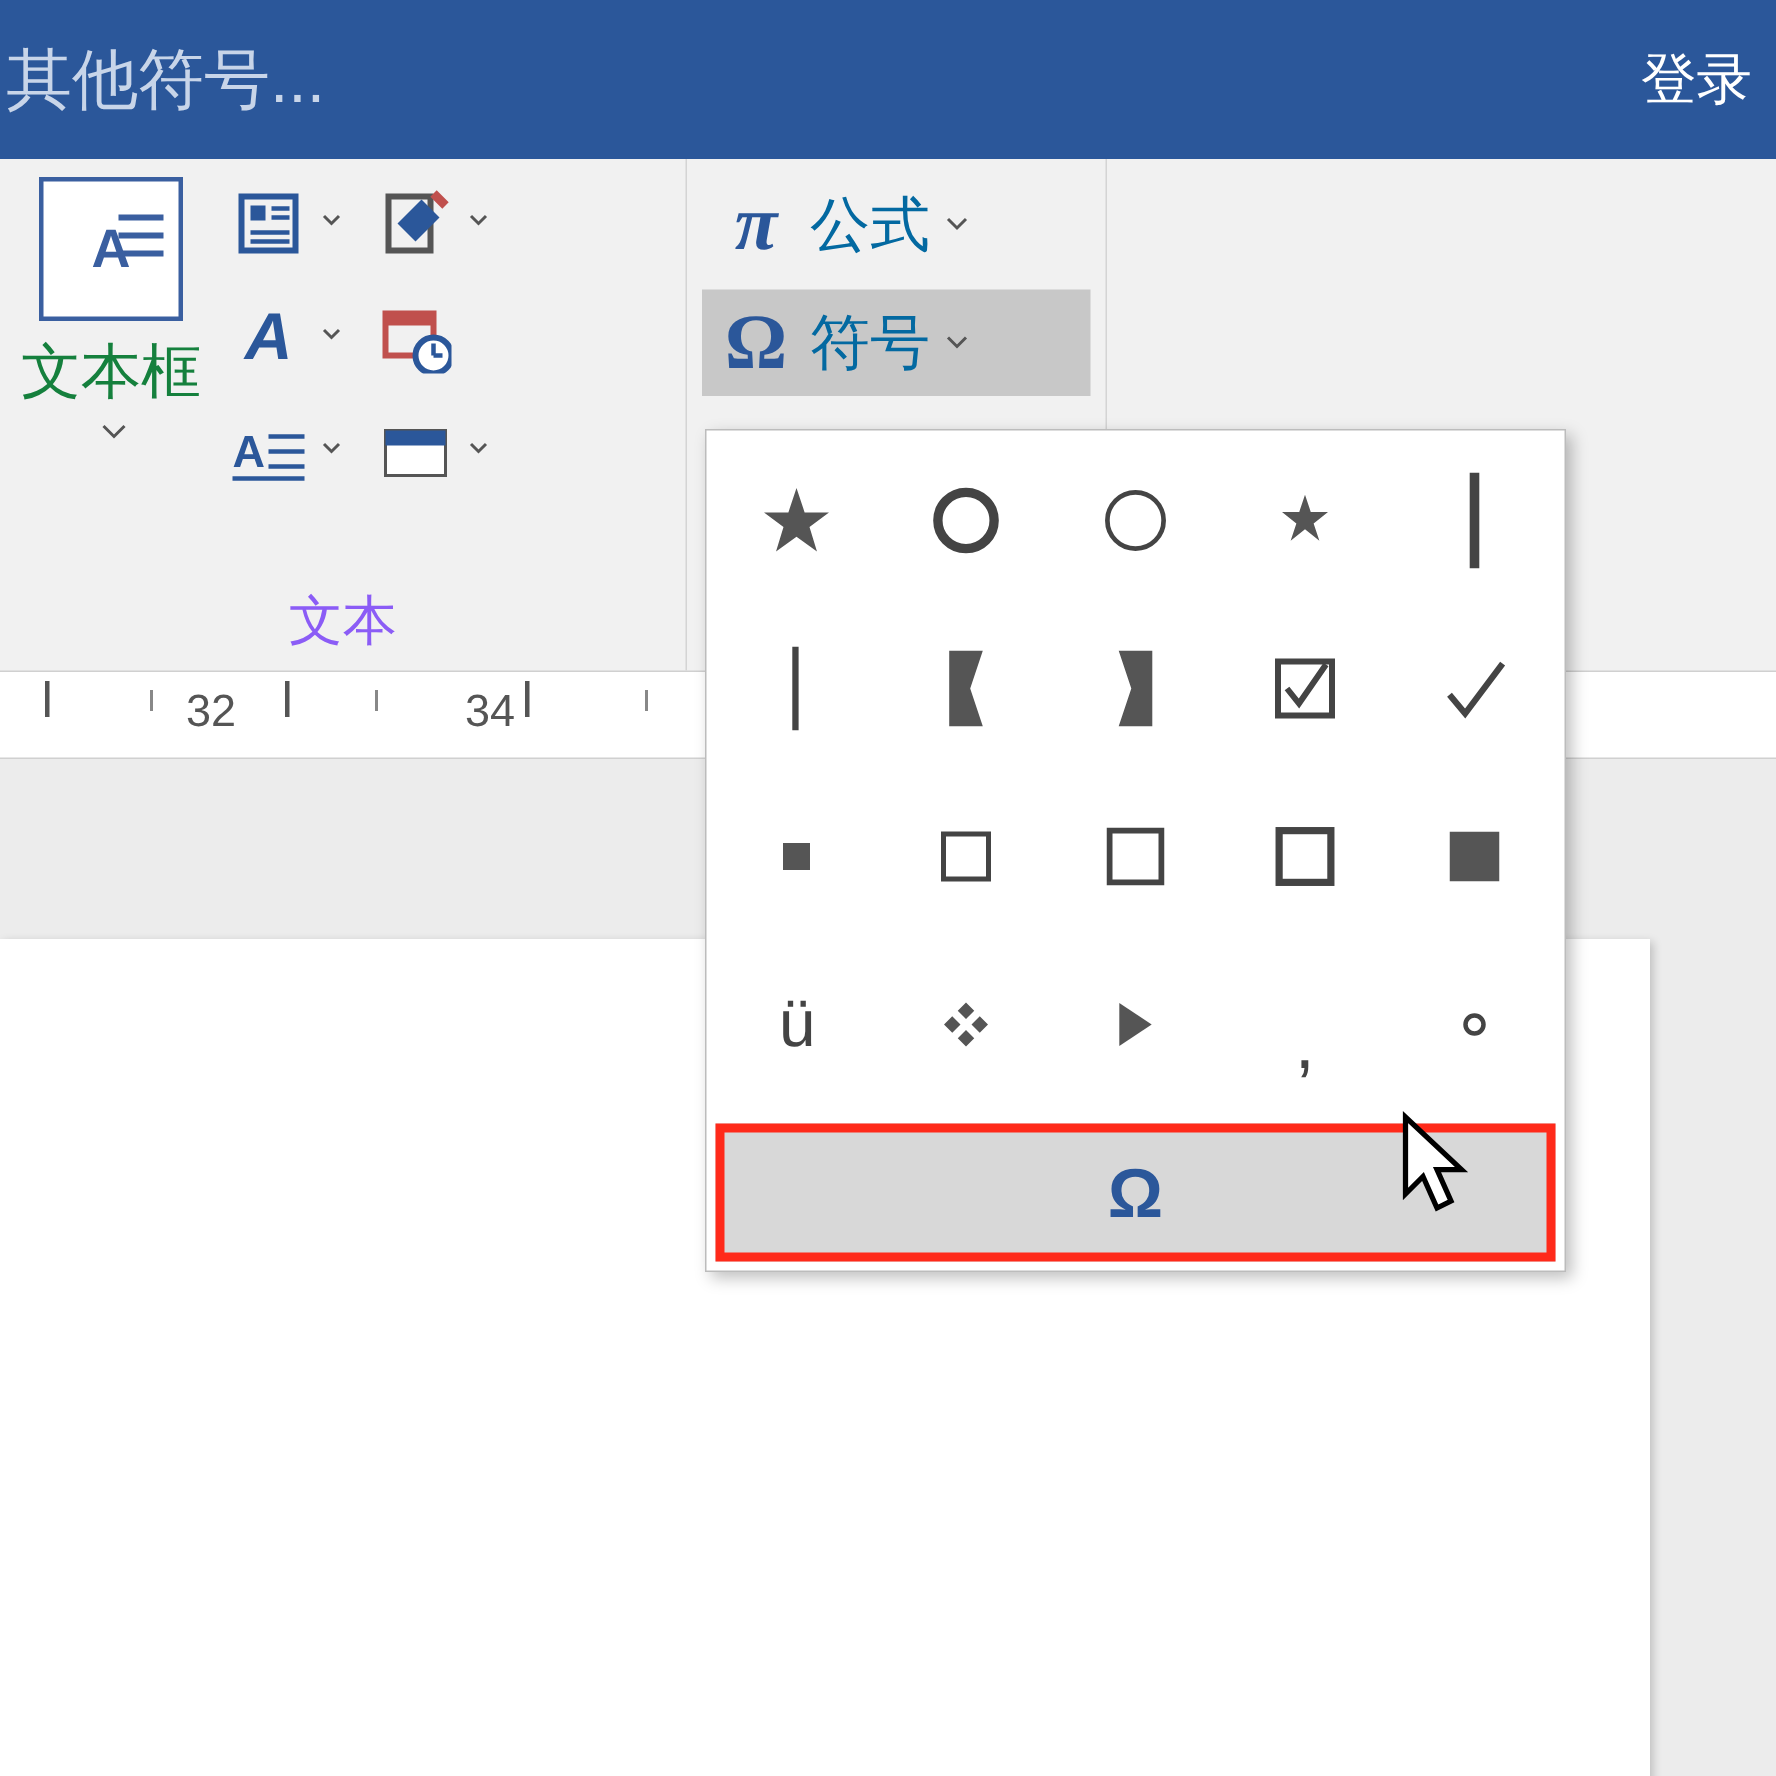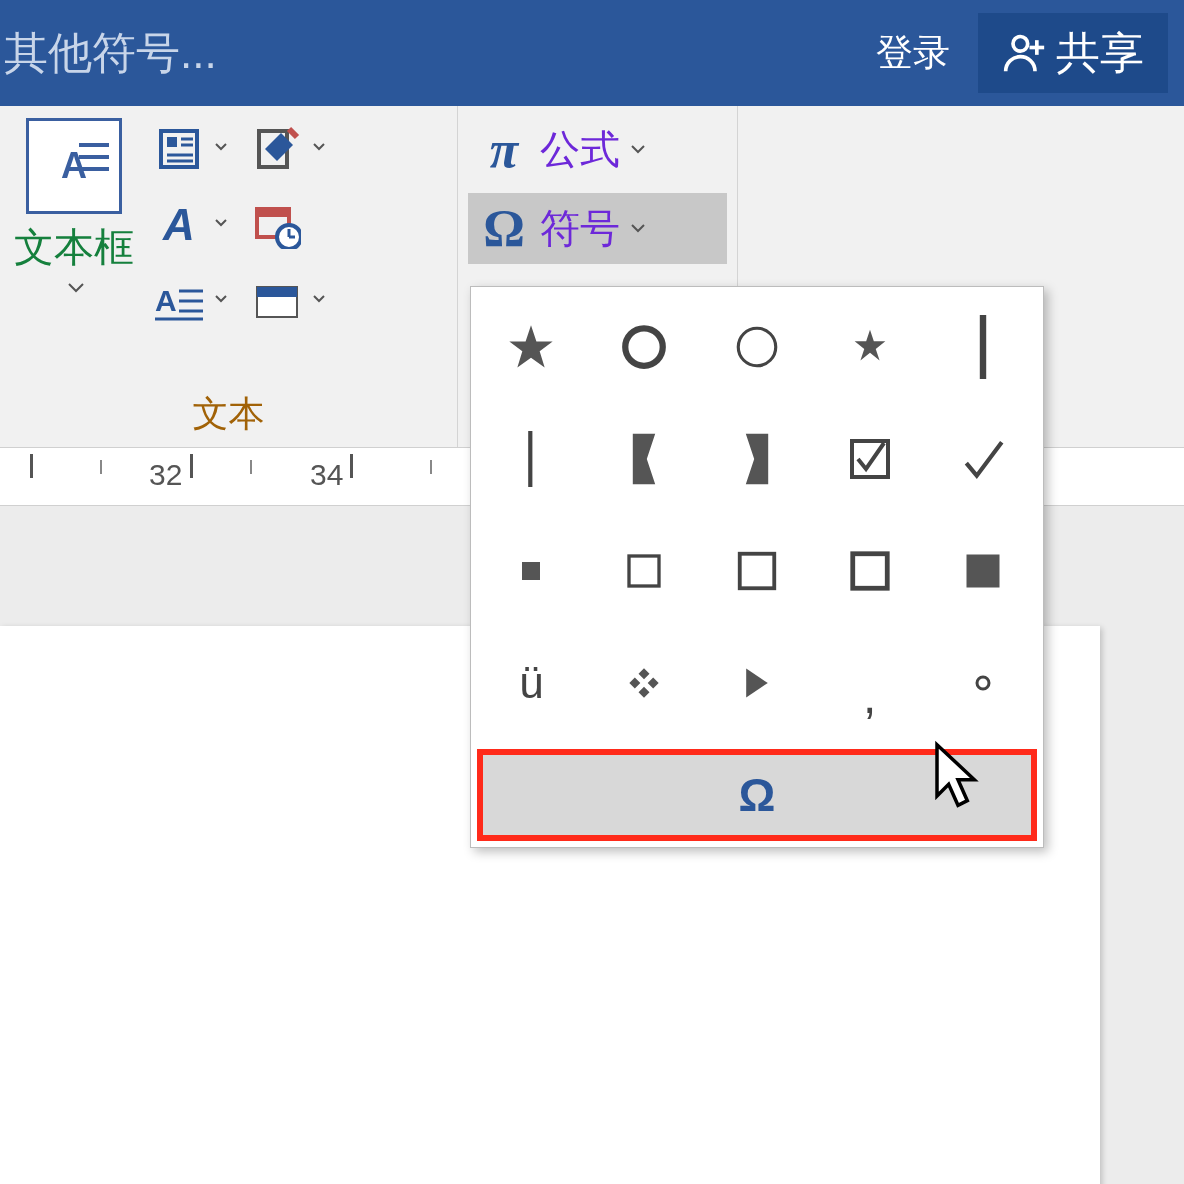--- a/index.html
+++ b/index.html
@@ -65,21 +65,21 @@
   flex-direction: column;
   justify-content: space-between;
   padding: 8px 10px 6px 10px;
 }
 .group-text { width: 458px; }
 .group-symbols { width: 280px; }
 
 .group-label {
   text-align: center;
   font-size: 36px;
-  color: #a16207;
+  color: #8b5cf6;
   padding: 4px 0 2px 0;
 }
 
 .text-group-top {
   display: flex;
   align-items: flex-start;
   gap: 10px;
 }
 .textbox-button {
   display: flex;
@@ -158,21 +158,21 @@
   font-weight: bold;
   color: #2b579a;
   width: 52px;
   text-align: center;
   font-family: "Cambria Math", serif;
   font-style: italic;
 }
 .sym-row .glyph.omega { font-style: normal; }
 .sym-row .txt {
   font-size: 40px;
-  color: #6d28d9;
+  color: #0369a1;
 }
 
 
 .ruler {
   height: 58px;
   background: #fff;
   border-bottom: 1px solid #d0d0d0;
   position: relative;
   font-size: 30px;
   color: #555;
@@ -265,31 +265,20 @@
   z-index: 60;
 }
 </style>
 </head>
 <body>
 
 <div class="title-bar">
   <div class="tell-me">其他符号...</div>
   <div class="title-right">
     <div class="login-label">登录</div>
-    <div class="share-button">
-      <span class="share-icon">
-        <svg width="44" height="44" viewBox="0 0 24 24" fill="none" stroke="#fff" stroke-width="2">
-          <circle cx="10" cy="7" r="4"></circle>
-          <path d="M2 22c0-5 4-8 8-8s8 3 8 8"></path>
-          <line x1="19" y1="5" x2="19" y2="13"></line>
-          <line x1="15" y1="9" x2="23" y2="9"></line>
-        </svg>
-      </span>
-      <span>共享</span>
-    </div>
   </div>
 </div>
 
 <div class="ribbon">
   <div class="ribbon-group group-text">
     <div class="text-group-top">
       <div class="textbox-button">
         <div class="textbox-icon">
           <span class="inner-a">A</span>
           <div class="lines">
@@ -413,21 +402,21 @@
           </span>
       </div>
     </div>
     <div></div>
   </div>
 </div>
 
 <div class="ruler">
   <div class="tick-major" style="left:30px"></div>
   <div class="tick-minor" style="left:100px"></div>
-  <span class="num" style="left:149px">32</span>
+  <span class="num" style="left:124px">32</span>
   <div class="tick-major" style="left:190px"></div>
   <div class="tick-minor" style="left:250px"></div>
   <span class="num" style="left:310px">34</span>
   <div class="tick-major" style="left:350px"></div>
   <div class="tick-minor" style="left:430px"></div>
 </div>
 
 <div class="doc-area">
   <div class="page"></div>
 </div>

